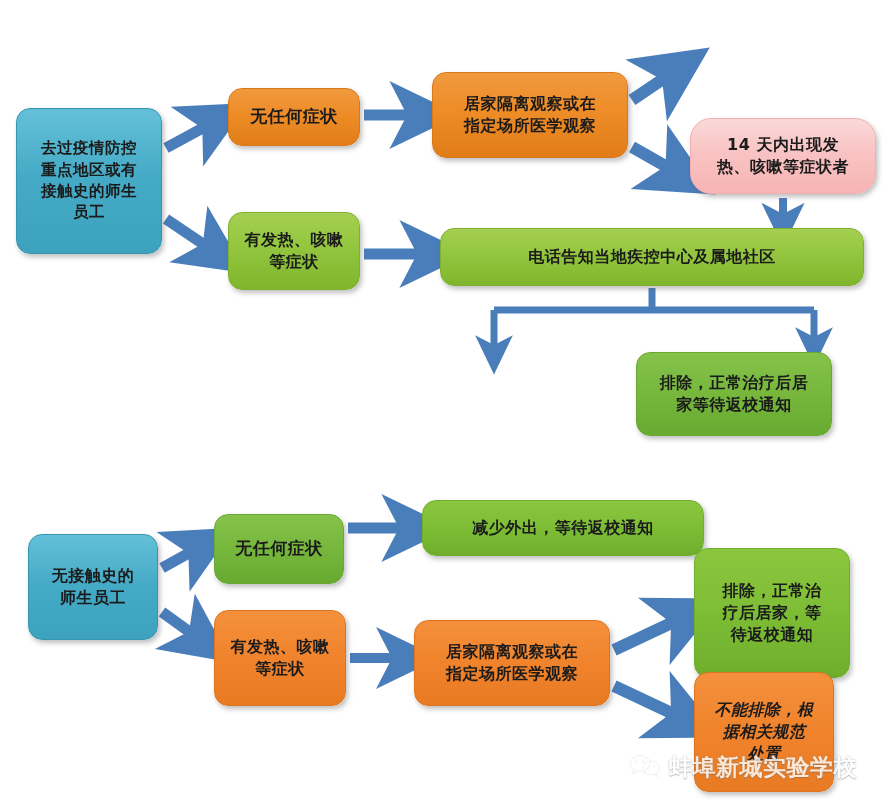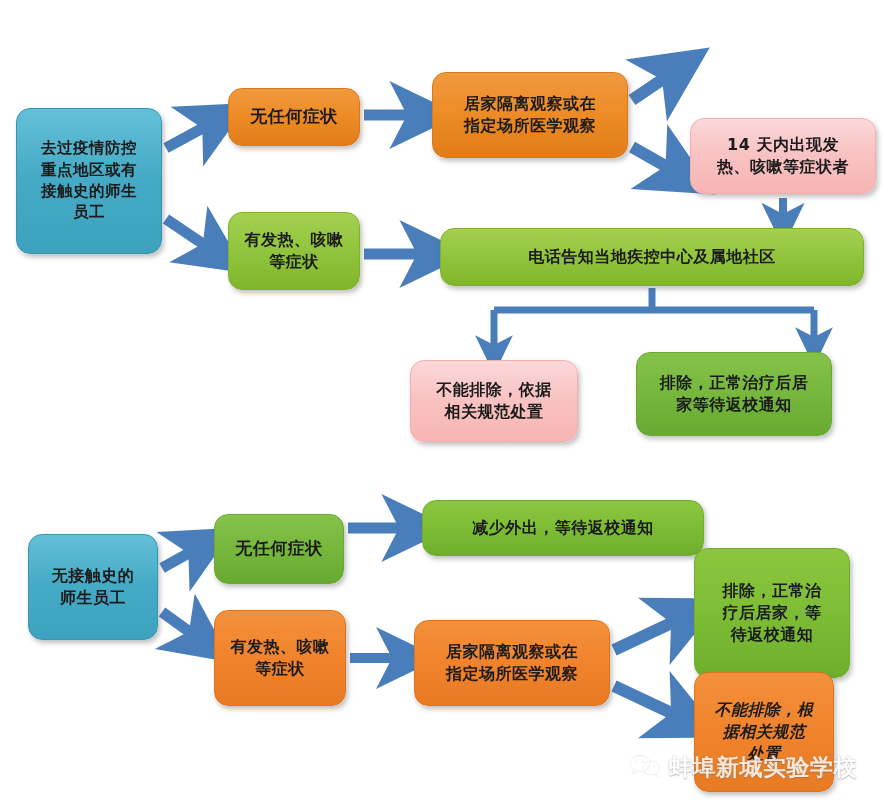--- a/index.html
+++ b/index.html
@@ -149,27 +149,25 @@
 
   <div class="node n-orange" style="left:228px;top:88px;width:132px;height:58px;font-size:17px;">无任何症状</div>
 
   <div class="node n-green" style="left:228px;top:212px;width:132px;height:78px;font-size:16px;">有发热、咳嗽
 等症状</div>
 
   <div class="node n-orange" style="left:432px;top:72px;width:196px;height:86px;font-size:16px;">居家隔离观察或在
 指定场所医学观察</div>
 
 
-  <div class="node n-pink" style="left:690px;top:118px;width:186px;height:76px;font-size:16px;z-index:6;">14 天内出现发
+  <div class="node n-pink" style="left:690px;top:118px;width:186px;height:76px;font-size:16px;z-index:6;border-radius:21px;">14 天内出现发
 热、咳嗽等症状者</div>
 
   <div class="node n-green" style="left:440px;top:228px;width:424px;height:58px;font-size:16px;">电话告知当地疾控中心及属地社区</div>
 
-  <div class="node n-pink" style="left:410px;top:360px;width:168px;height:82px;font-size:16px;">不能排除，依据
-相关规范处置</div>
 
   <div class="node n-blue" style="left:28px;top:534px;width:130px;height:106px;font-size:16px;">无接触史的
 师生员工</div>
 
   <div class="node n-green-b" style="left:636px;top:352px;width:196px;height:84px;font-size:16px;">排除，正常治疗后居
 家等待返校通知</div>
 
   <div class="node n-green-b" style="left:214px;top:514px;width:130px;height:70px;font-size:17px;">无任何症状</div>
 
   <div class="node n-orange-flat" style="left:214px;top:610px;width:132px;height:96px;font-size:16px;">有发热、咳嗽

